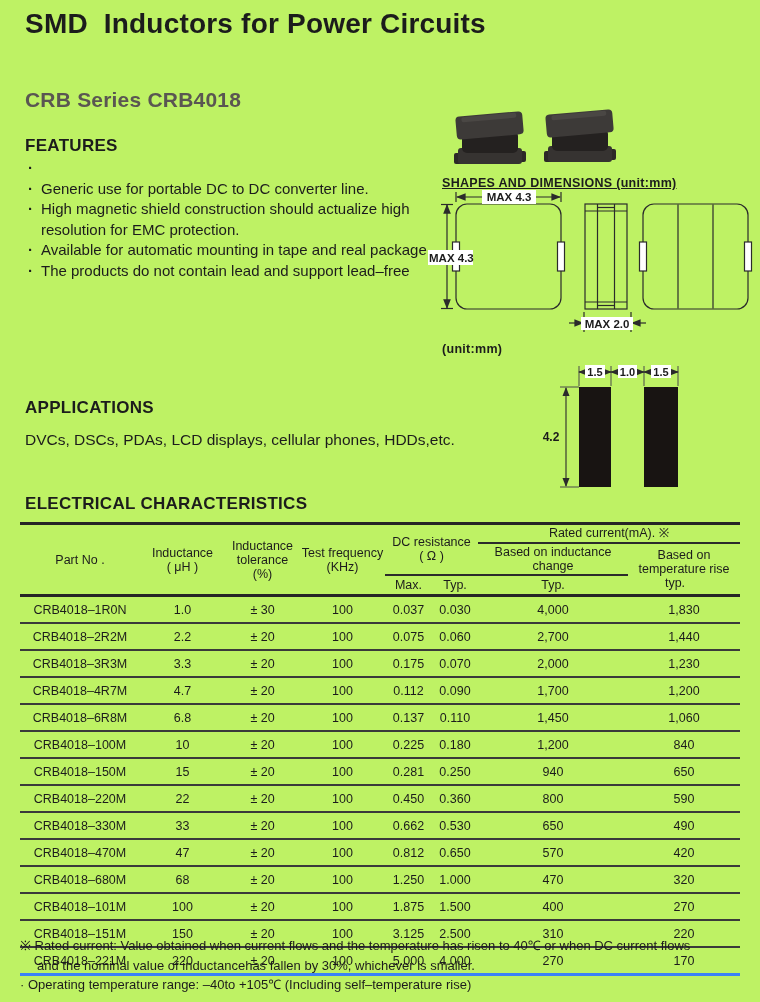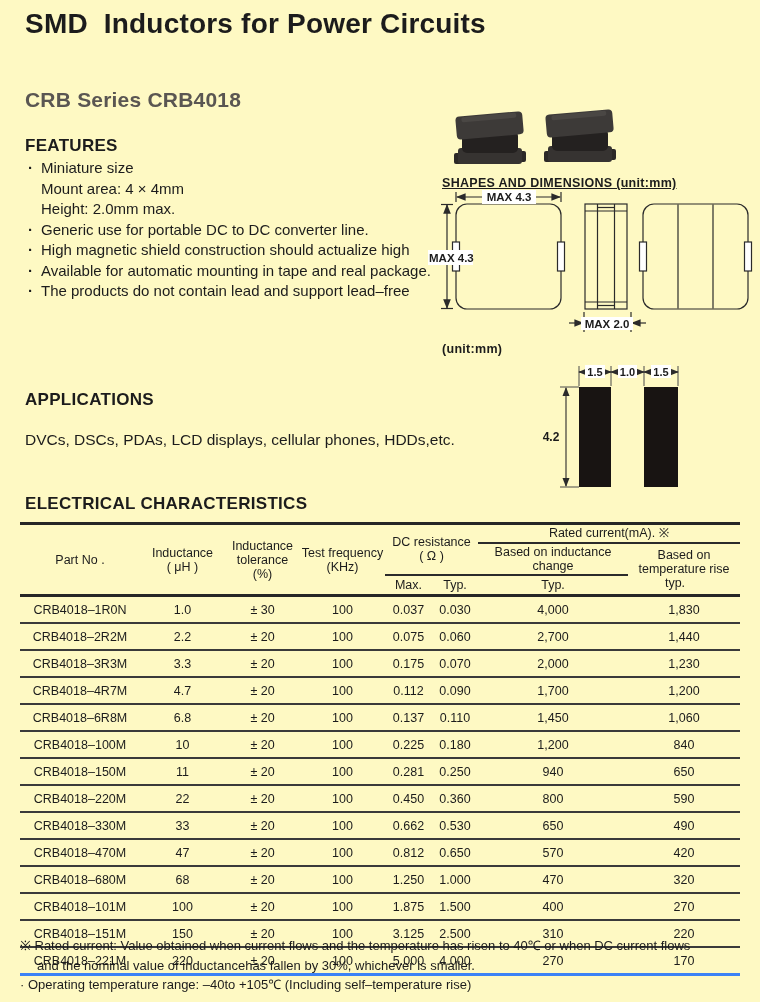--- a/index.html
+++ b/index.html
@@ -1,30 +1,30 @@
 <!DOCTYPE html>
 <html><head>
 <meta charset="utf-8">
 <style>
   html,body{margin:0;padding:0;background:#ffffff;}
   body{width:760px;height:1002px;font-family:"Liberation Sans",sans-serif;color:#1c1c1c;overflow:hidden;}
-  #page{position:relative;width:760px;height:1002px;background:#fef9c3;}
+  #page{position:relative;width:760px;height:1002px;background:#bef264;}
 
   .abs{position:absolute;}
   .h{font-weight:700;letter-spacing:.3px;}
 
   #title{left:25px;top:8px;font-size:28px;font-weight:700;white-space:pre;letter-spacing:.2px;}
   #series{left:25px;top:88px;font-size:21px;font-weight:700;color:#5a5652;letter-spacing:.2px;text-align:center;}
 
   #features-heading{left:25px;top:136px;font-size:17px;}
   #features-list{left:28px;top:158px;font-size:15px;line-height:20.5px;width:410px;}
   .feat{display:flex;}
   .bullet{width:13px;flex:none;font-weight:700;}
 
-  #applications-heading{left:25px;top:390px;font-size:17px;}
+  #applications-heading{left:25px;top:398px;font-size:17px;}
   #applications-text{left:25px;top:431px;font-size:15.5px;}
 
   #photos{left:452px;top:108px;}
   #shapes-heading{left:442px;top:176px;font-size:12.5px;text-decoration:underline;}
   #dims-svg{left:428px;top:190px;}
   #pcb-heading{left:442px;top:342px;font-size:12.5px;line-height:14px;}
   #pcb-svg{left:533px;top:360px;}
 
   #elec-heading{left:25px;top:494px;font-size:17px;}
 
@@ -51,36 +51,32 @@
 
 <div id="page">
 
   <div id="title" class="abs">SMD  Inductors for Power Circuits</div>
   <div id="series" class="abs">CRB Series CRB4018</div>
 
   <div id="features-heading" class="abs h">FEATURES</div>
   <div id="features-list" class="abs">
       <div class="feat">
         <span class="bullet">·</span>
-        <div>
-          <div>Miniature size</div>
-          <div>Mount area: 4 × 4mm</div>
-          <div>Height: 2.0mm max.</div>
-        </div>
       </div>
       <div class="feat">
         <span class="bullet">·</span>
         <div>
           <div>Generic use for portable DC to DC converter line.</div>
         </div>
       </div>
       <div class="feat">
         <span class="bullet">·</span>
         <div>
           <div>High magnetic shield construction should actualize high</div>
+          <div>resolution for EMC protection.</div>
         </div>
       </div>
       <div class="feat">
         <span class="bullet">·</span>
         <div>
           <div>Available for automatic mounting in tape and real package.</div>
         </div>
       </div>
       <div class="feat">
         <span class="bullet">·</span>
@@ -288,21 +284,21 @@
           <td>10</td>
           <td>± 20</td>
           <td>100</td>
           <td>0.225</td>
           <td>0.180</td>
           <td>1,200</td>
           <td>840</td>
         </tr>
         <tr>
           <td class="c-part">CRB4018–150M</td>
-          <td>11</td>
+          <td>15</td>
           <td>± 20</td>
           <td>100</td>
           <td>0.281</td>
           <td>0.250</td>
           <td>940</td>
           <td>650</td>
         </tr>
         <tr>
           <td class="c-part">CRB4018–220M</td>
           <td>22</td>

